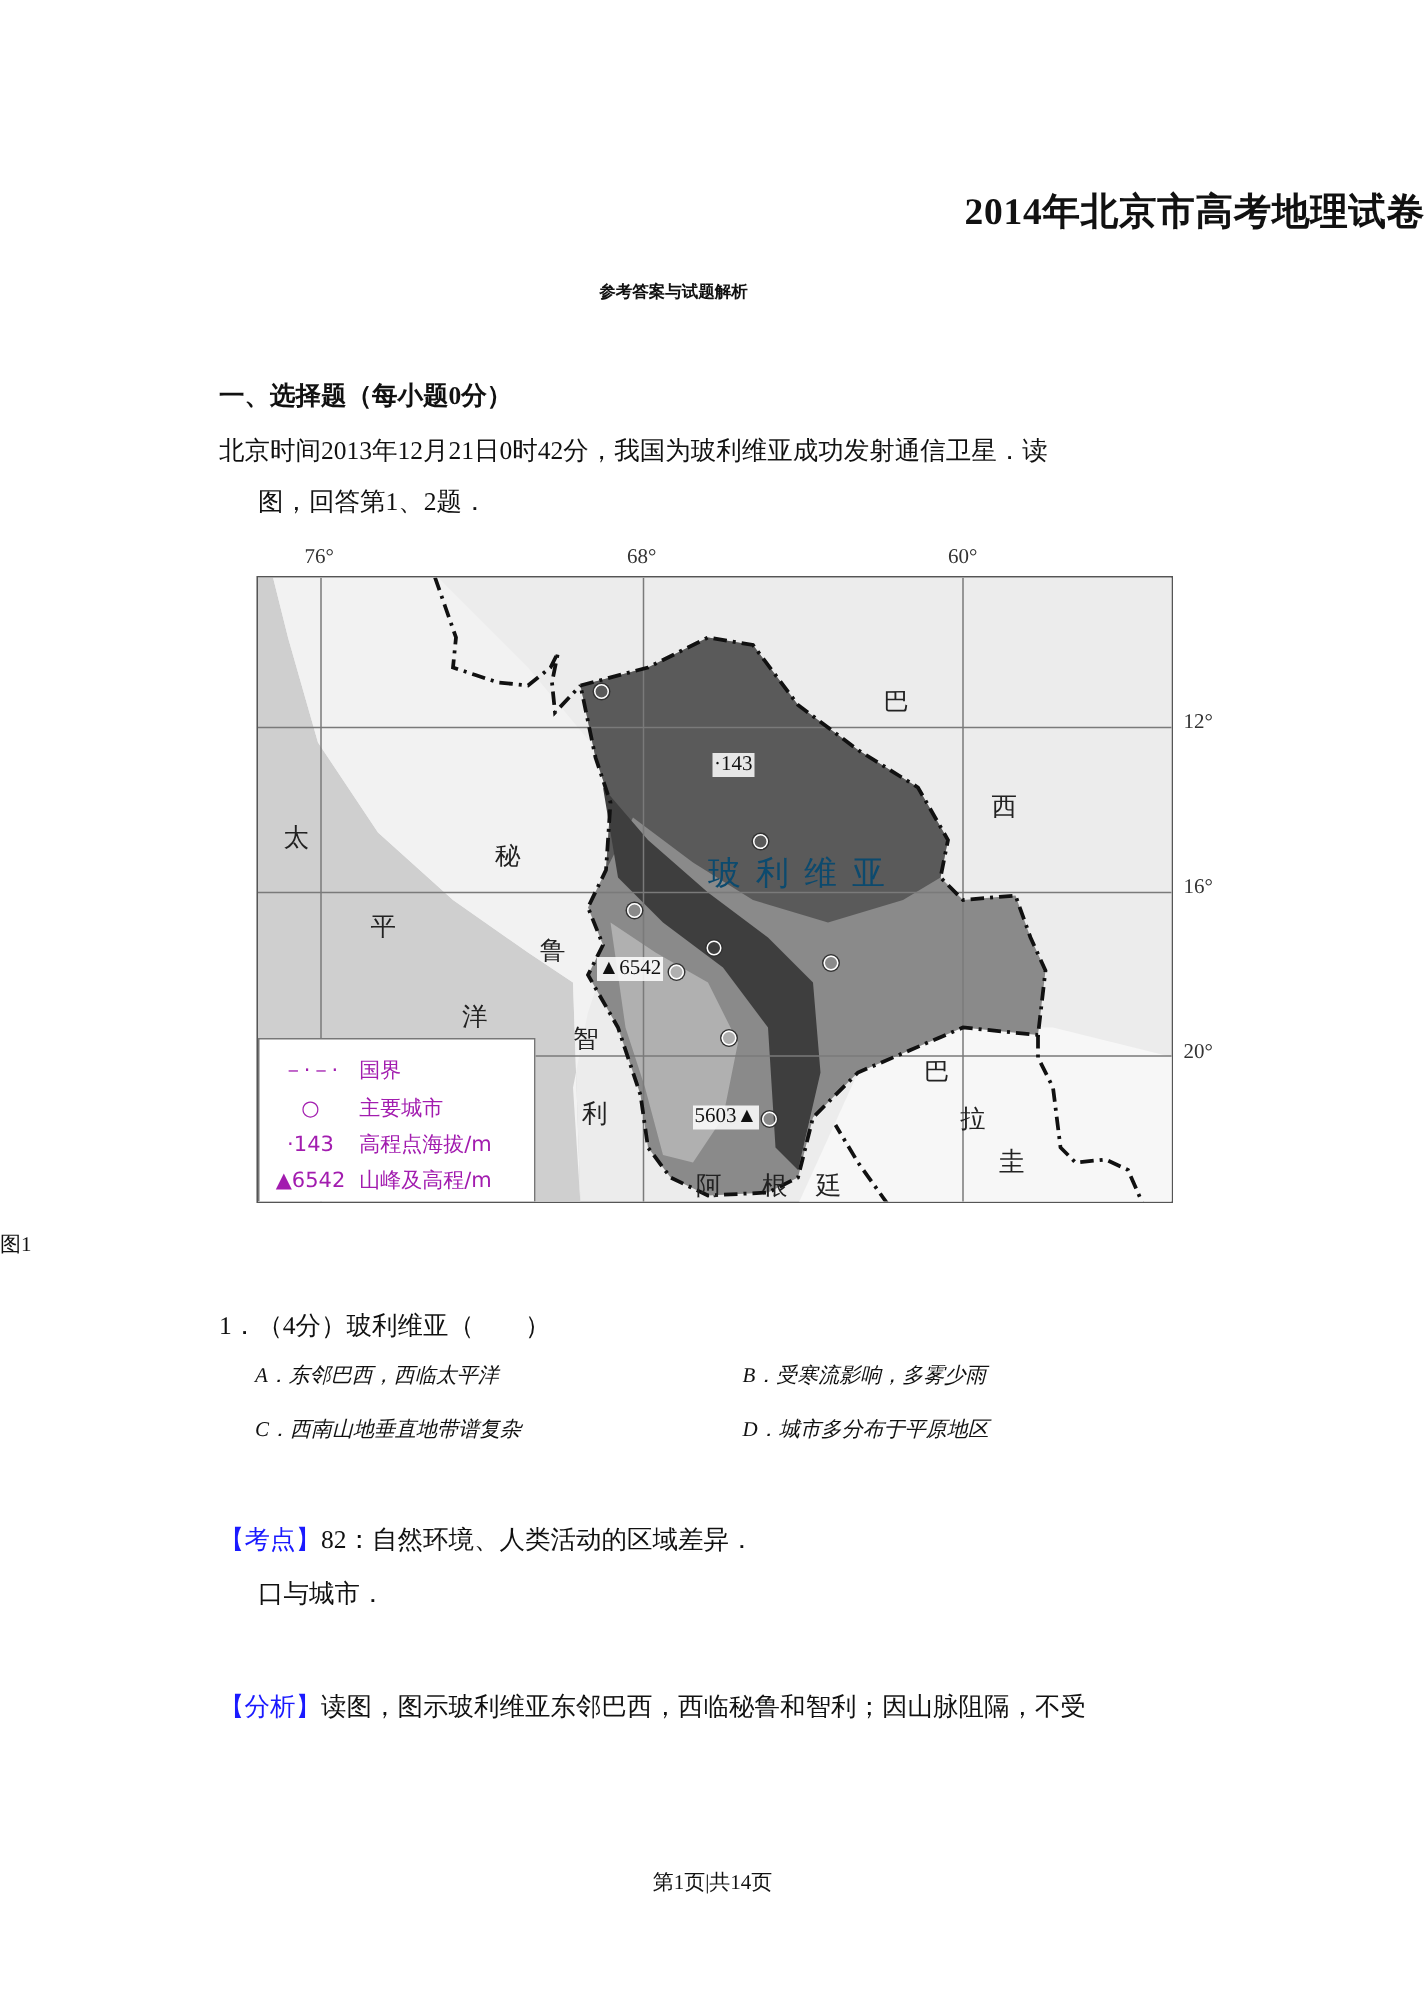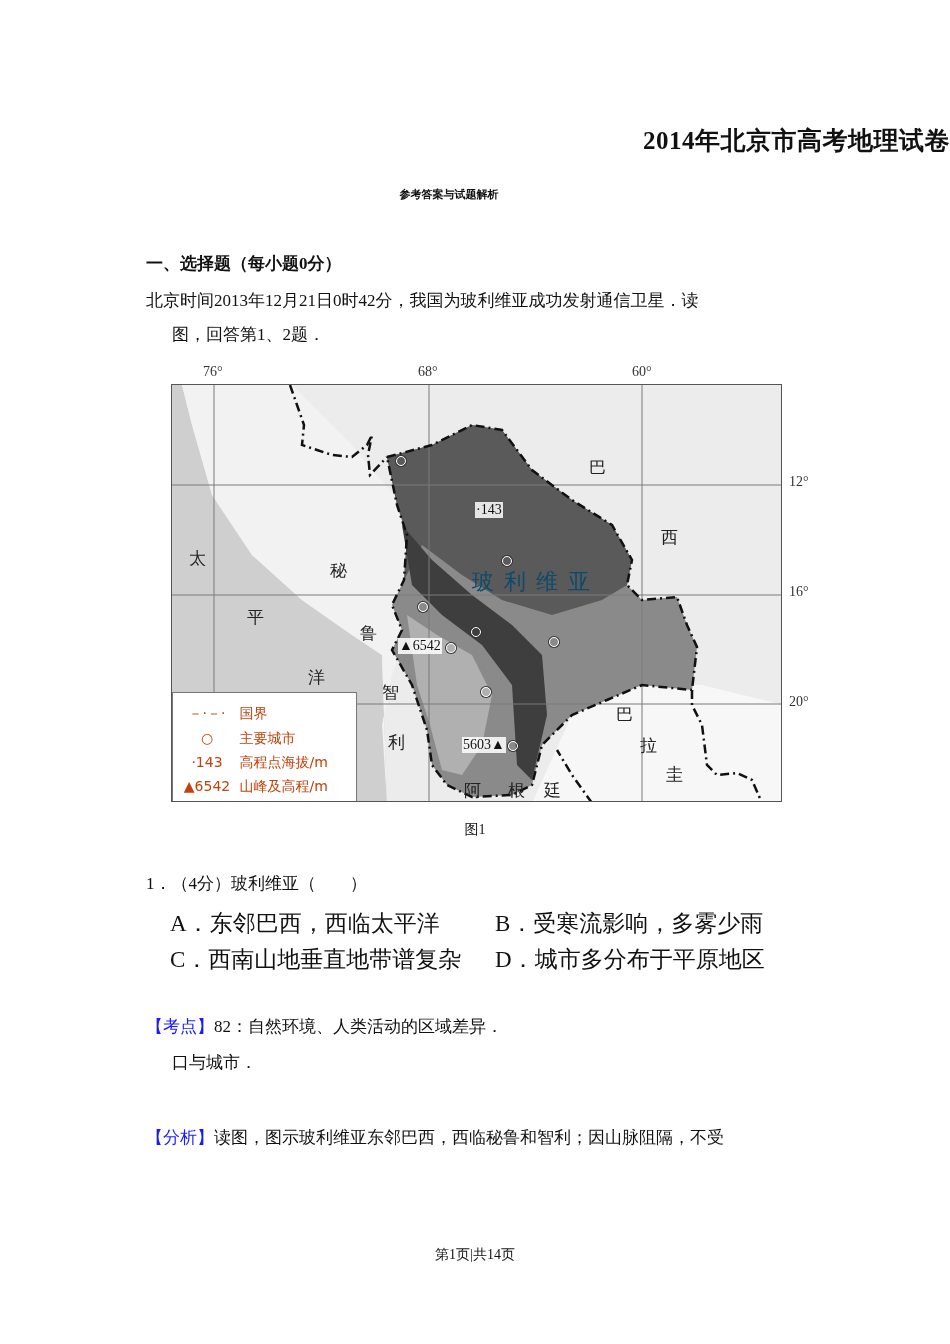--- a/index.html
+++ b/index.html
@@ -6,29 +6,29 @@
   body { width: 950px; height: 1344px; position: relative; overflow: hidden;
          font-family: "Liberation Serif", "DejaVu Serif", serif; color: #111; }
   .abs { position: absolute; }
   .title { left: 0; width: 950px; top: 124px; text-align: right; font-size: 25px; font-weight: bold; letter-spacing: 0.5px; }
   .subtitle { left: 0; width: 898px; top: 187px; text-align: center; font-size: 11px; font-weight: bold; }
   .section { left: 146px; top: 252px; font-size: 17px; font-weight: bold; }
   .para { left: 146px; width: 670px; font-size: 17px; line-height: 34px; }
   .indent { padding-left: 26px; }
   .map-frame { left: 171px; top: 384px; width: 611px; height: 418px; border: 1.5px solid #555; background: #e6e6e6; overflow: hidden; box-sizing: border-box; }
   .deg { font-size: 14px; color: #333; }
-  .caption { left: 0; width: 950px; top: 821px; text-align: center; font-size: 14px; }
+  .caption { left: 0; width: 950px; top: 821px; font-size: 14px; }
   .q { left: 146px; top: 872px; font-size: 17px; }
-  .opt { font-size: 23px; }
+  .opt { font-size: 14px; font-style: italic; }
   .tag { color: #1a1aff; }
   .footer { left: 0; width: 950px; top: 1246px; text-align: center; font-size: 14px; }
   .map-label { font-family: "DejaVu Sans", sans-serif; font-size: 17px; color: #222; }
   .map-label-big { font-family: "DejaVu Sans", sans-serif; font-size: 22px; color: #0c4a6e; letter-spacing: 10px; }
   .legend { left: 0; top: 307px; width: 185px; height: 110px; background: #fff; border: 1px solid #777; box-sizing: border-box; }
-  .legend-row { position: absolute; left: 6px; font-size: 14px; font-family: "DejaVu Sans", sans-serif; color: #c2410c; }
+  .legend-row { position: absolute; left: 6px; font-size: 14px; font-family: "DejaVu Sans", sans-serif; color: #a21caf; }
   .legend-row .sym { display: inline-block; width: 56px; text-align: center; }
   .elev { font-family: "Liberation Serif", serif; font-size: 14px; color: #111; background: rgba(255,255,255,0.85); padding: 0 1px; }
   .city { width: 8px; height: 8px; border-radius: 50%; border: 1.5px solid #fff; background: transparent; box-shadow: 0 0 0 1px #333; }
 </style>
 </head>
 <body>
 
 <div class="abs title">2014年北京市高考地理试卷</div>
 <div class="abs subtitle">参考答案与试题解析</div>
 

